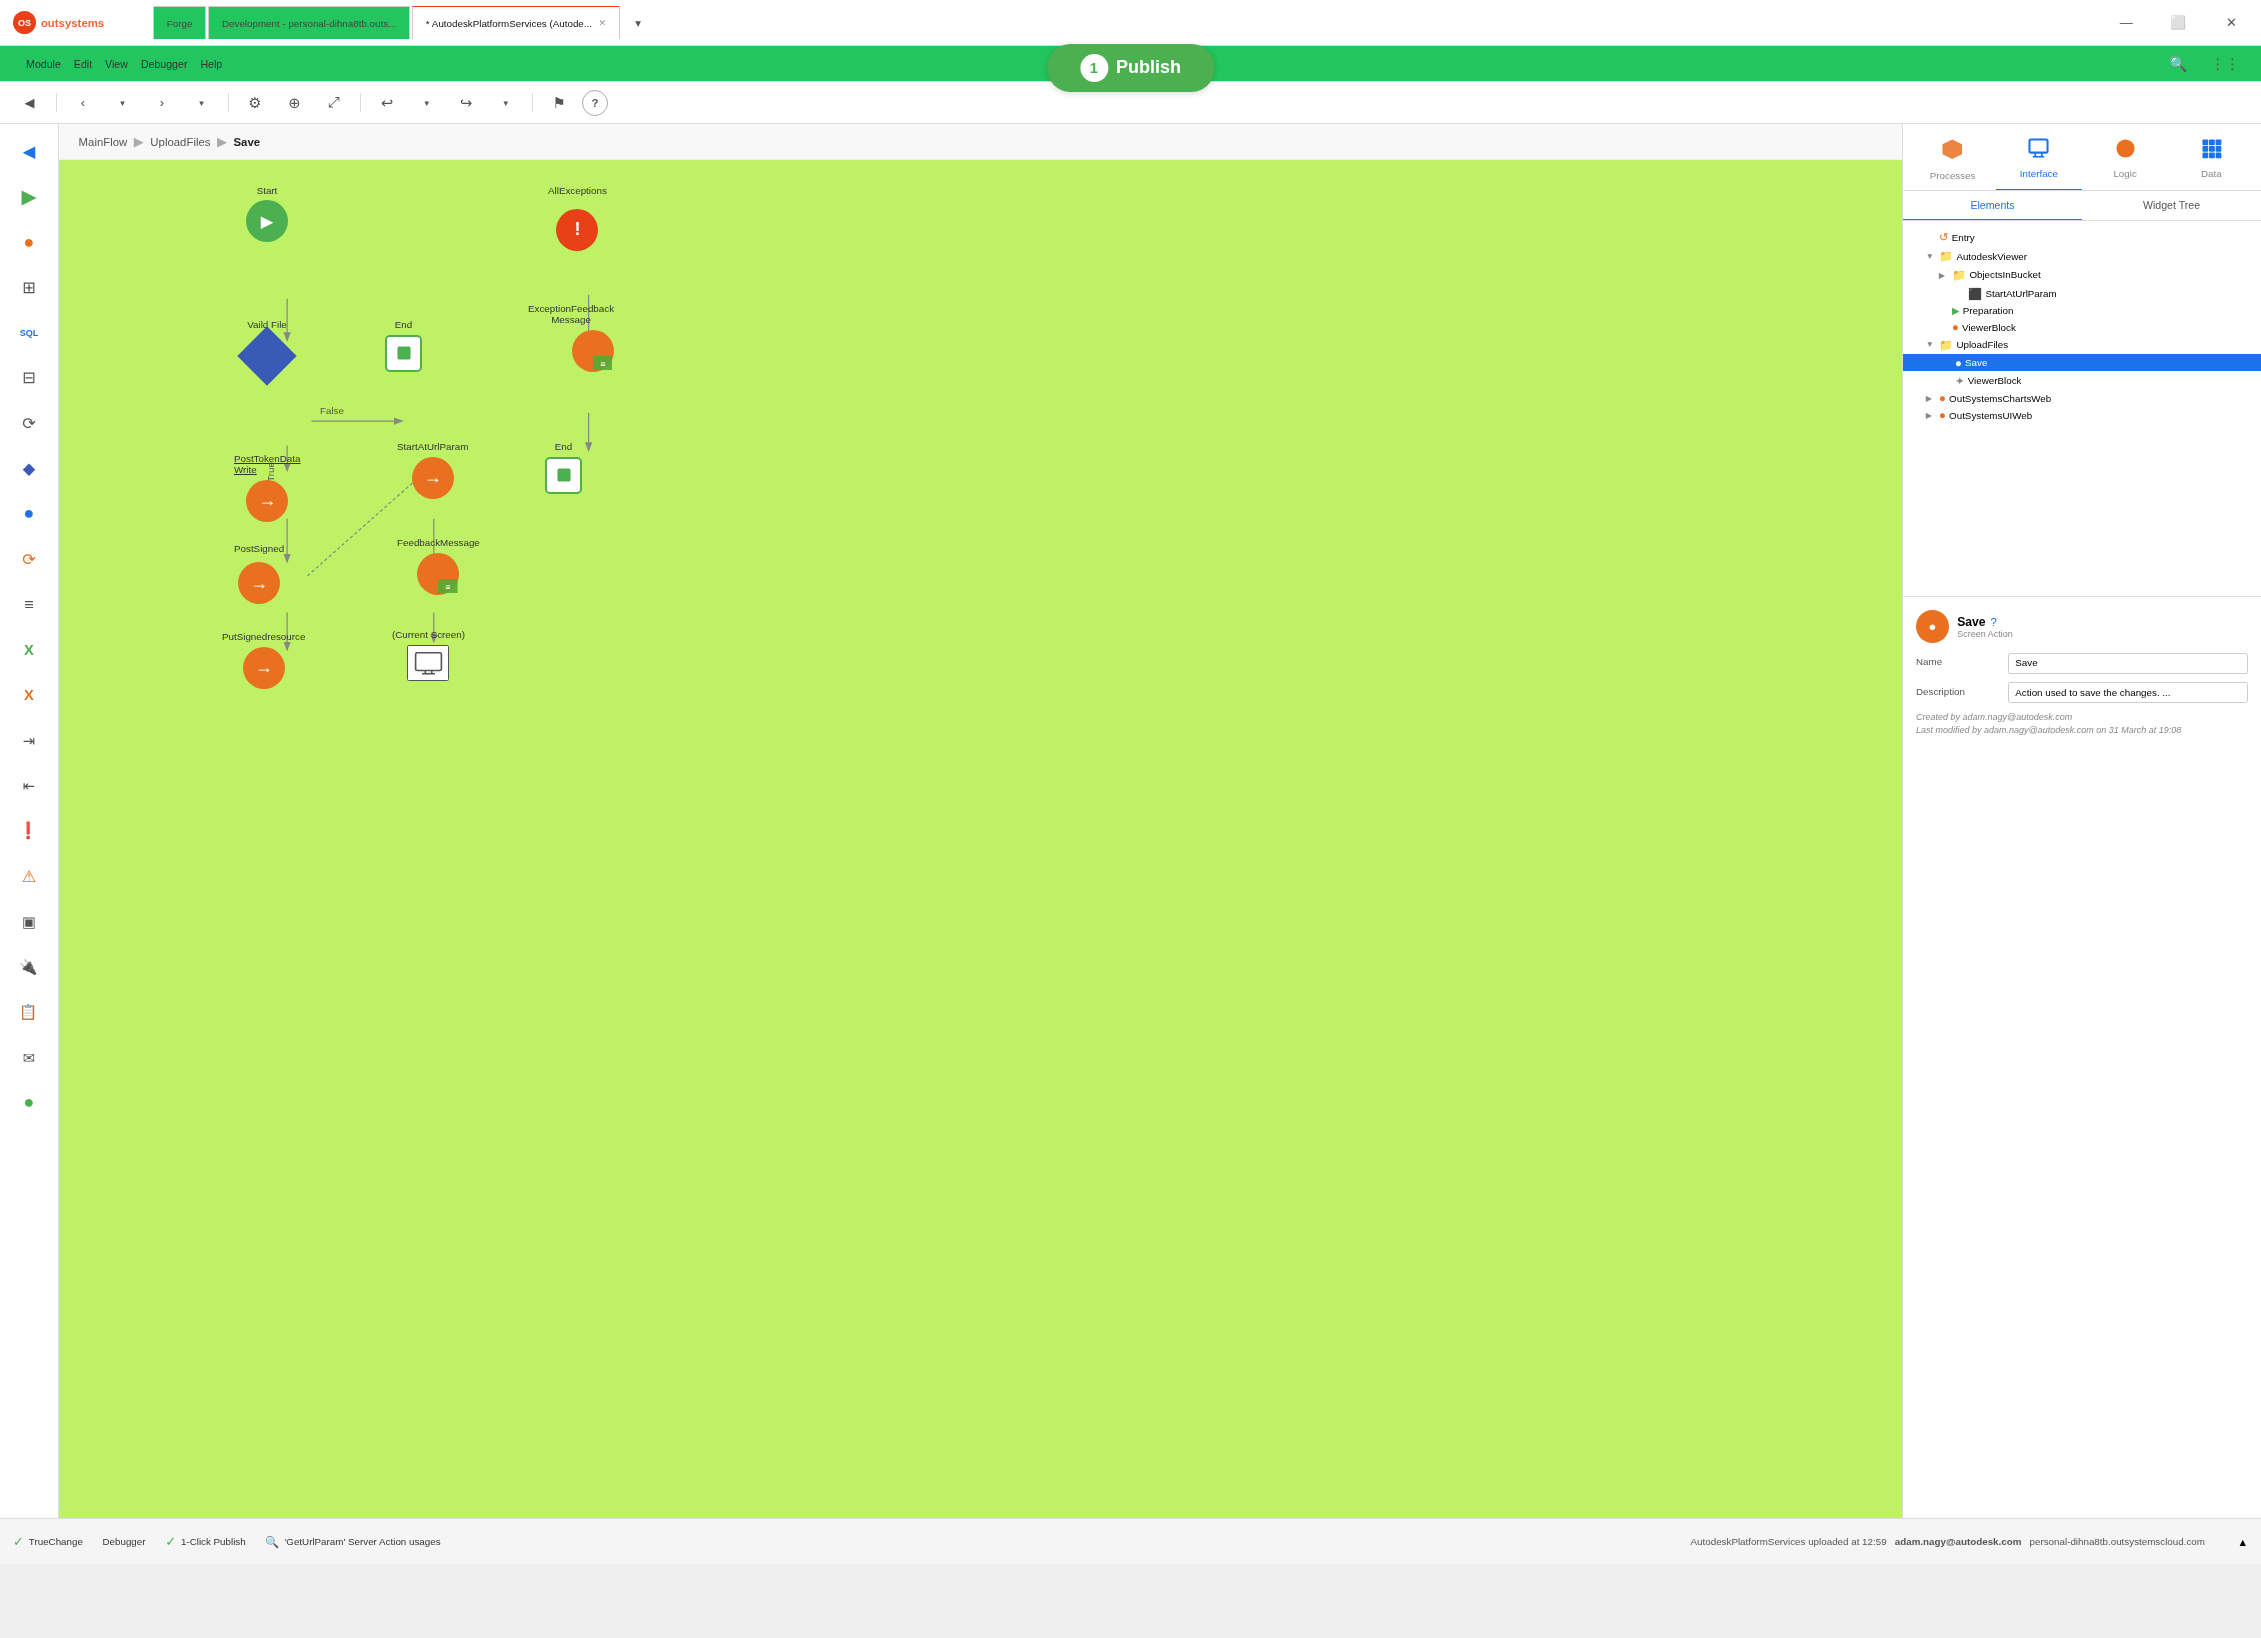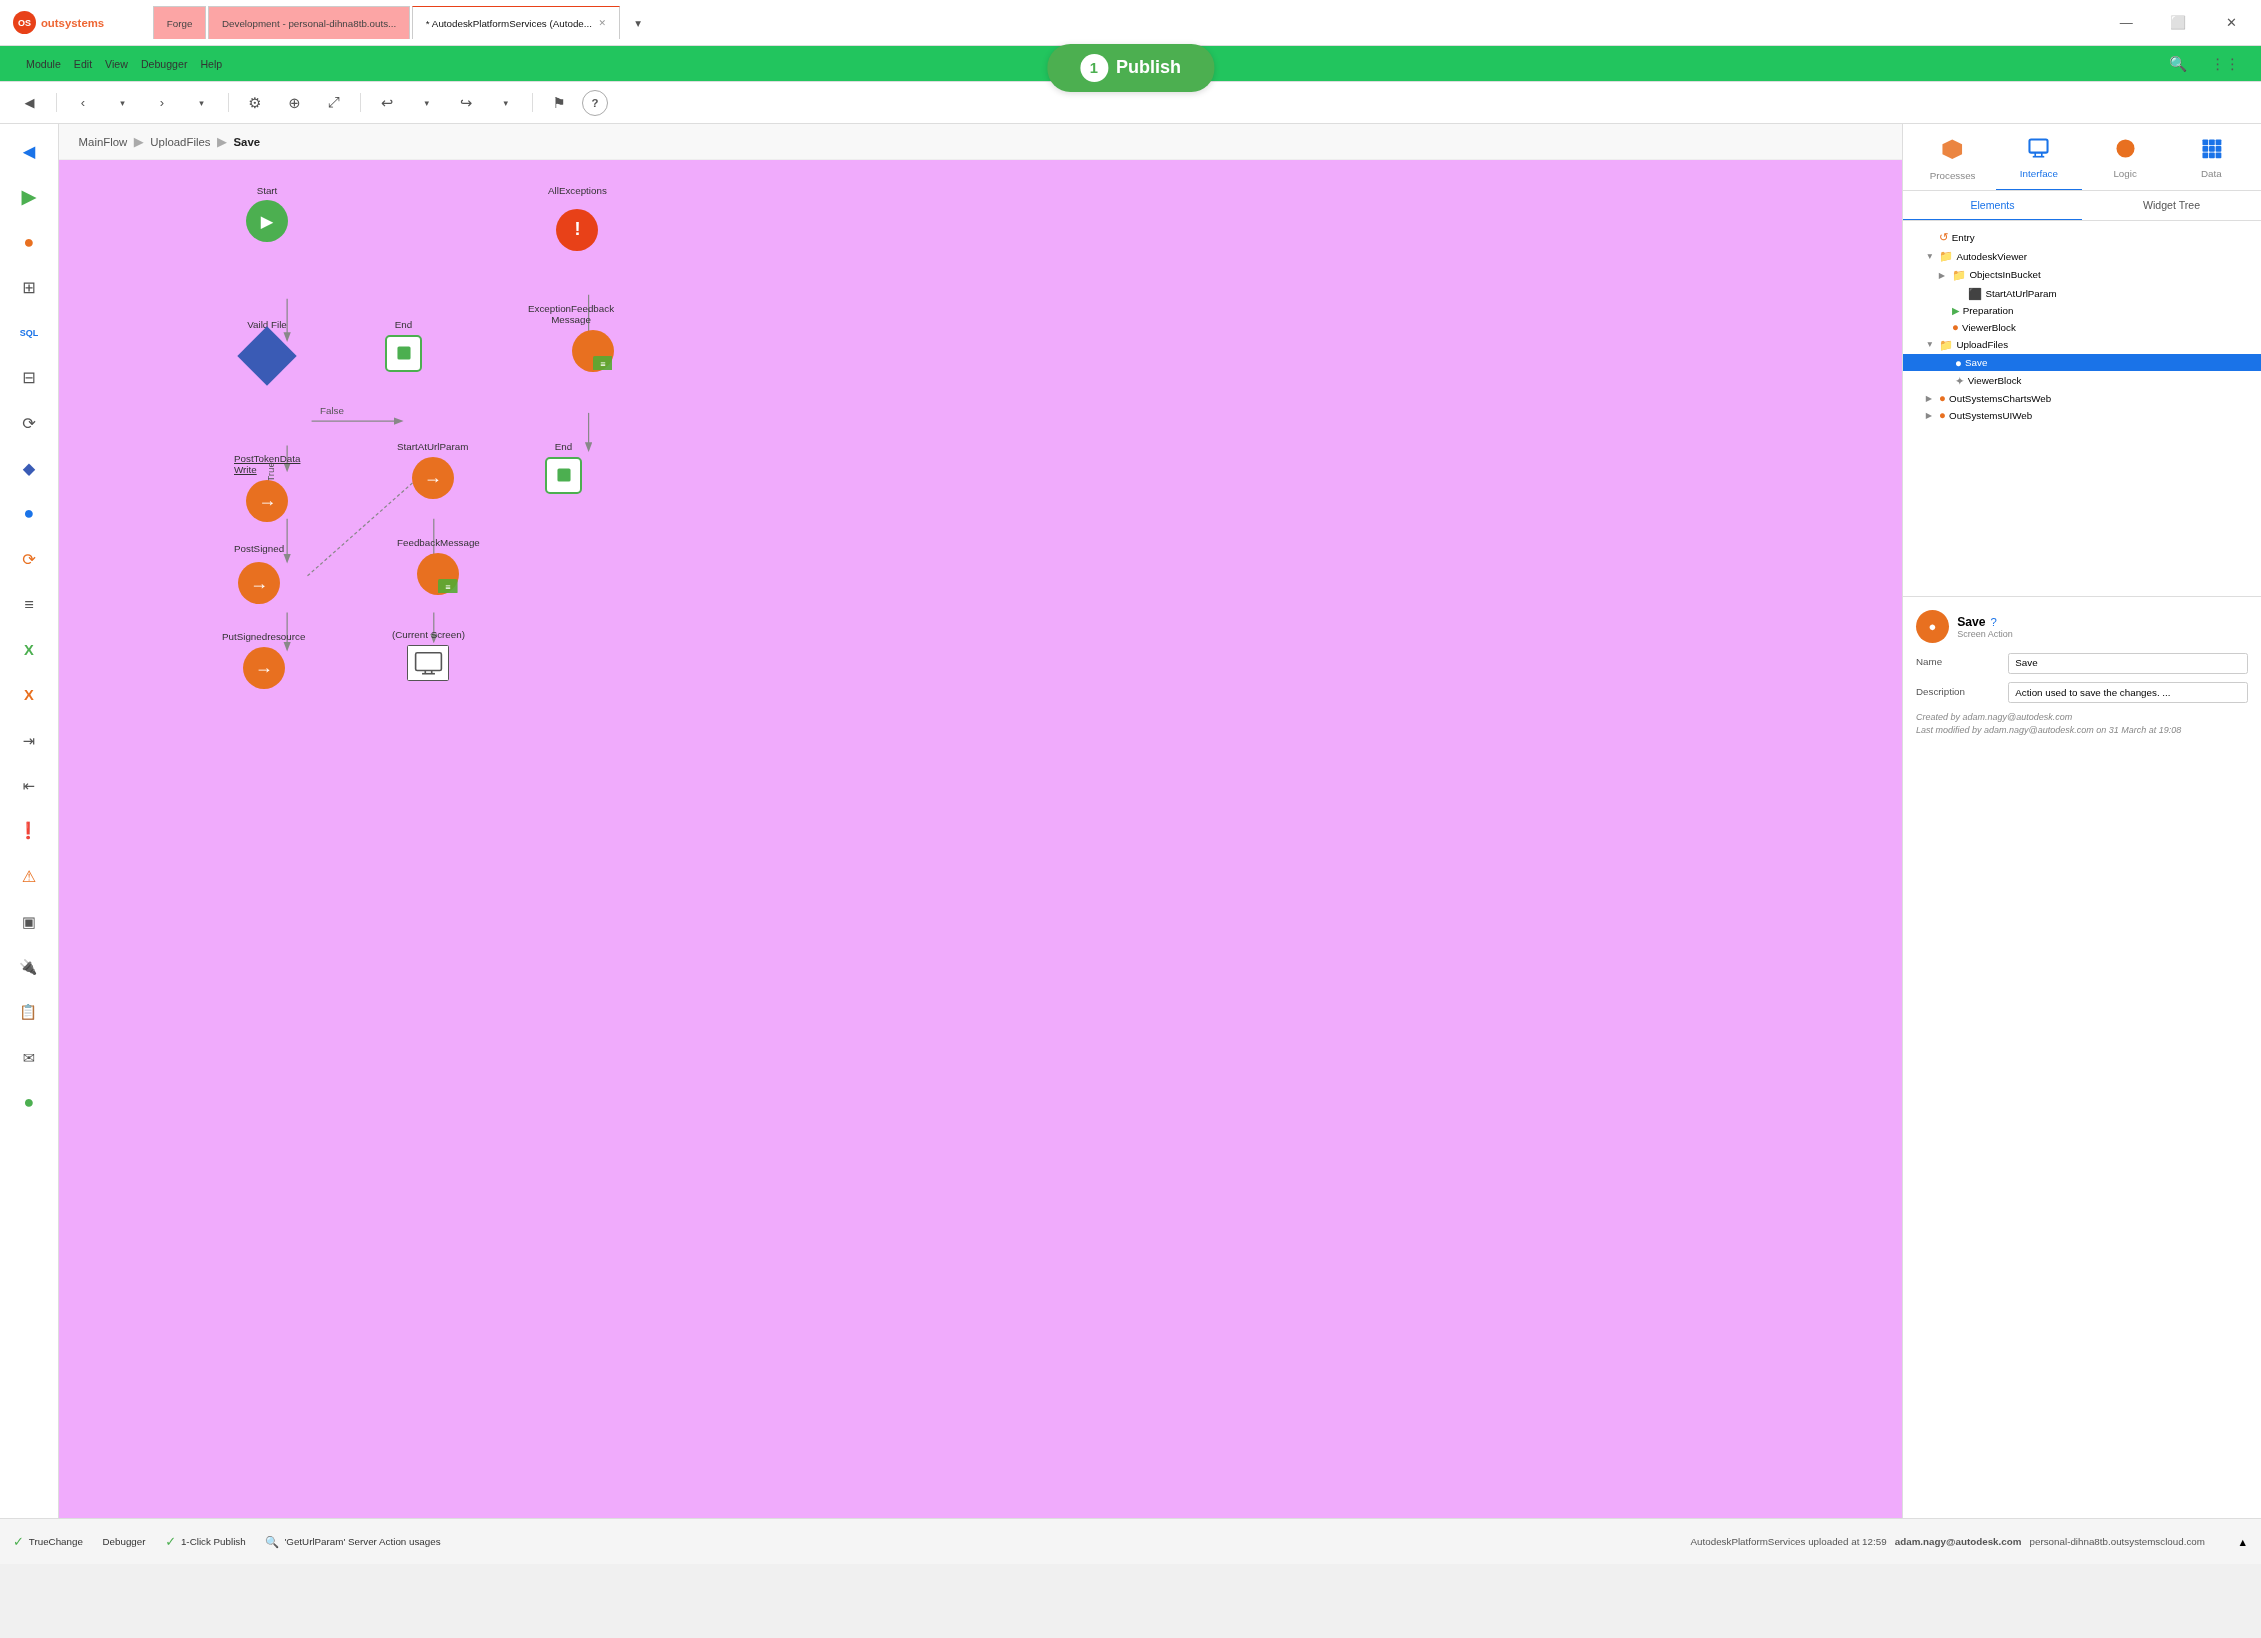--- a/index.html
+++ b/index.html
@@ -21,21 +21,21 @@
     }
     .os-logo-circle {
       width: 23px; height: 23px; border-radius: 50%; background: #e84118;
       display: flex; align-items: center; justify-content: center; color: #fff; font-size: 9px; font-weight: bold;
     }
     .tab-bar {
       display: flex; align-items: center; gap: 1.6px; flex: 1;
     }
     .tab {
       height: 33px; padding: 0 13px; display: flex; align-items: center; gap: 6.5px;
-      background: #fca5a5; border: 0.8px solid #ccc; border-bottom: none;
+      background: #22c55e; border: 0.8px solid #ccc; border-bottom: none;
       font-size: 9.8px; cursor: pointer; color: #444;
     }
     .tab.active {
       background: #fff; border-top: 1.6px solid #e84118; font-weight: 500; color: #111;
     }
     .tab .close-x { color: #999; font-size: 9px; cursor: pointer; }
     .titlebar-right {
       display: flex; align-items: center; gap: 19.6px; margin-left: auto;
     }
     .win-btn { width: 33px; height: 33px; display: flex; align-items: center; justify-content: center; cursor: pointer; font-size: 13px; color: #555; }
@@ -96,21 +96,21 @@
     #breadcrumb {
       height: 36px; display: flex; align-items: center; padding: 0 19.6px; gap: 6.5px;
       font-size: 11.4px; color: #555; background: #f8f8f8; border-bottom: 0.8px solid #eee;
     }
     .breadcrumb-sep { color: #aaa; font-size: 13px; }
     .breadcrumb-last { font-weight: bold; color: #222; }
 
     
     #flow-canvas {
       position: relative; width: 100%; height: calc(100% - 36px);
-      background: #f0abfc;
+      background: #bef264;
     }
 
     
     .flow-node {
       position: absolute; display: flex; flex-direction: column; align-items: center; gap: 4.9px;
     }
     .node-label {
       font-size: 9.8px; color: #333; text-align: center; white-space: nowrap;
     }
     .node-circle {

